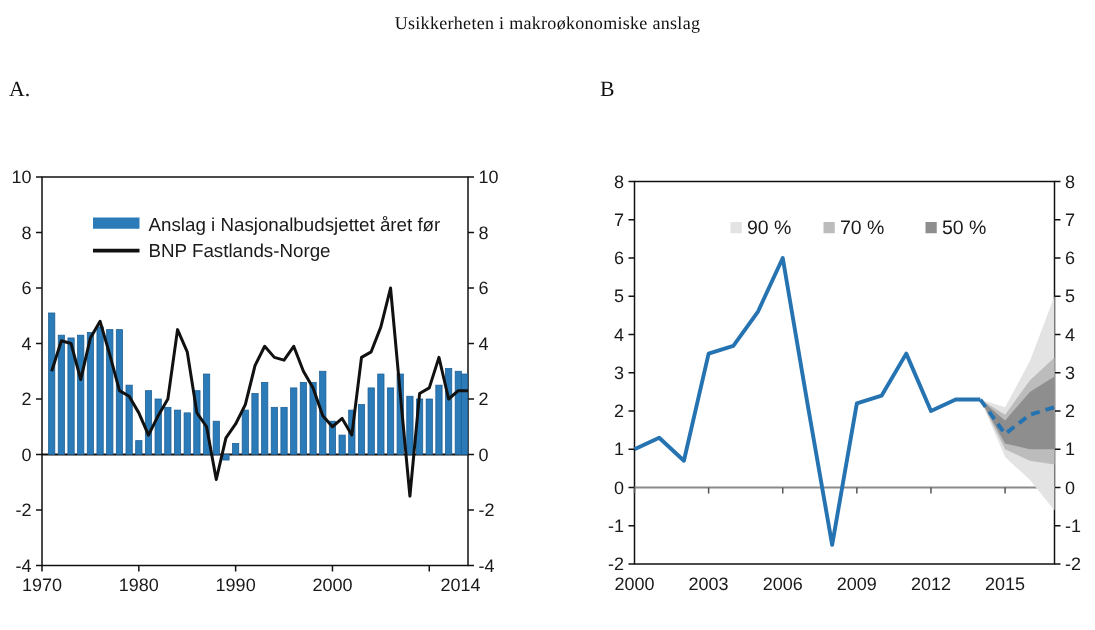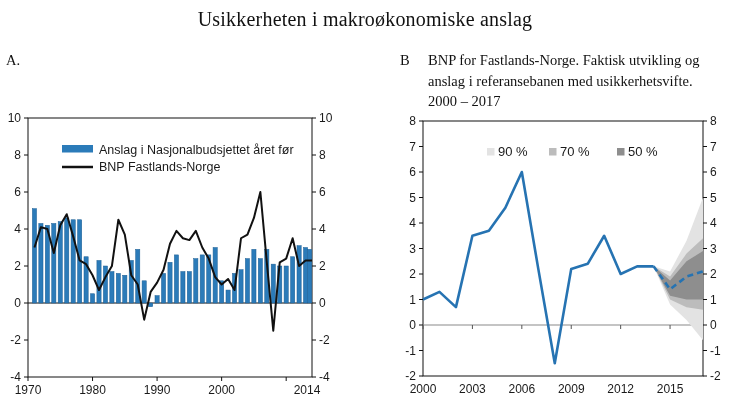--- a/index.html
+++ b/index.html
@@ -1,17 +1,17 @@
 <!DOCTYPE html>
 <html><head>
 <meta charset="utf-8">
 <style>
   html,body{margin:0;padding:0;background:#fff;}
   body{width:730px;height:420px;position:relative;font-family:"Liberation Serif",serif;color:#111;overflow:hidden;}
-  .fig-title{position:absolute;top:8px;left:0;width:730px;text-align:center;font-size:20px;font-weight:400;letter-spacing:.2px;}
+  .fig-title{position:absolute;top:8px;left:0;width:730px;text-align:center;font-size:12px;font-weight:400;letter-spacing:.2px;}
   .panel-title{position:absolute;top:50px;font-size:14.5px;line-height:1.42;display:flex;}
   .panel-title .prefix{flex:0 0 28px;}
   #title-a{left:6px;width:348px;}
   #title-a .ttl{width:295px;}
   #title-b{left:400px;width:330px;}
   #title-b .ttl{width:288px;}
   svg{position:absolute;top:103px;display:block;}
   #chart-a{left:0;}
   #chart-b{left:395px;}
   svg text{font-family:"Liberation Sans",sans-serif;fill:#1a1a1a;}
@@ -20,21 +20,20 @@
 <body>
 
 <div class="fig-title">Usikkerheten i makroøkonomiske anslag</div>
 
 <div class="panel-title" id="title-a">
   <span class="prefix">A.</span>
 </div>
 
 <div class="panel-title" id="title-b">
   <span class="prefix">B</span>
-  <span class="ttl">BNP for Fastlands-Norge. Faktisk utvikling og anslag i referansebanen med usikkerhetsvifte. 2000 – 2017</span>
 </div>
 
 <svg id="chart-a" width="365" height="317" viewBox="0 0 365 317">
     <rect x="28" y="15" width="284" height="259" fill="none" stroke="#111" stroke-width="1"></rect>
     <line x1="24" y1="274" x2="28" y2="274" stroke="#111" stroke-width="1"></line>
     <line x1="312" y1="274" x2="316" y2="274" stroke="#111" stroke-width="1"></line>
     <text x="21" y="278" font-size="12" text-anchor="end">-4</text>
     <text x="319" y="278" font-size="12" text-anchor="start">-4</text>
     <line x1="24" y1="237" x2="28" y2="237" stroke="#111" stroke-width="1"></line>
     <line x1="312" y1="237" x2="316" y2="237" stroke="#111" stroke-width="1"></line>

